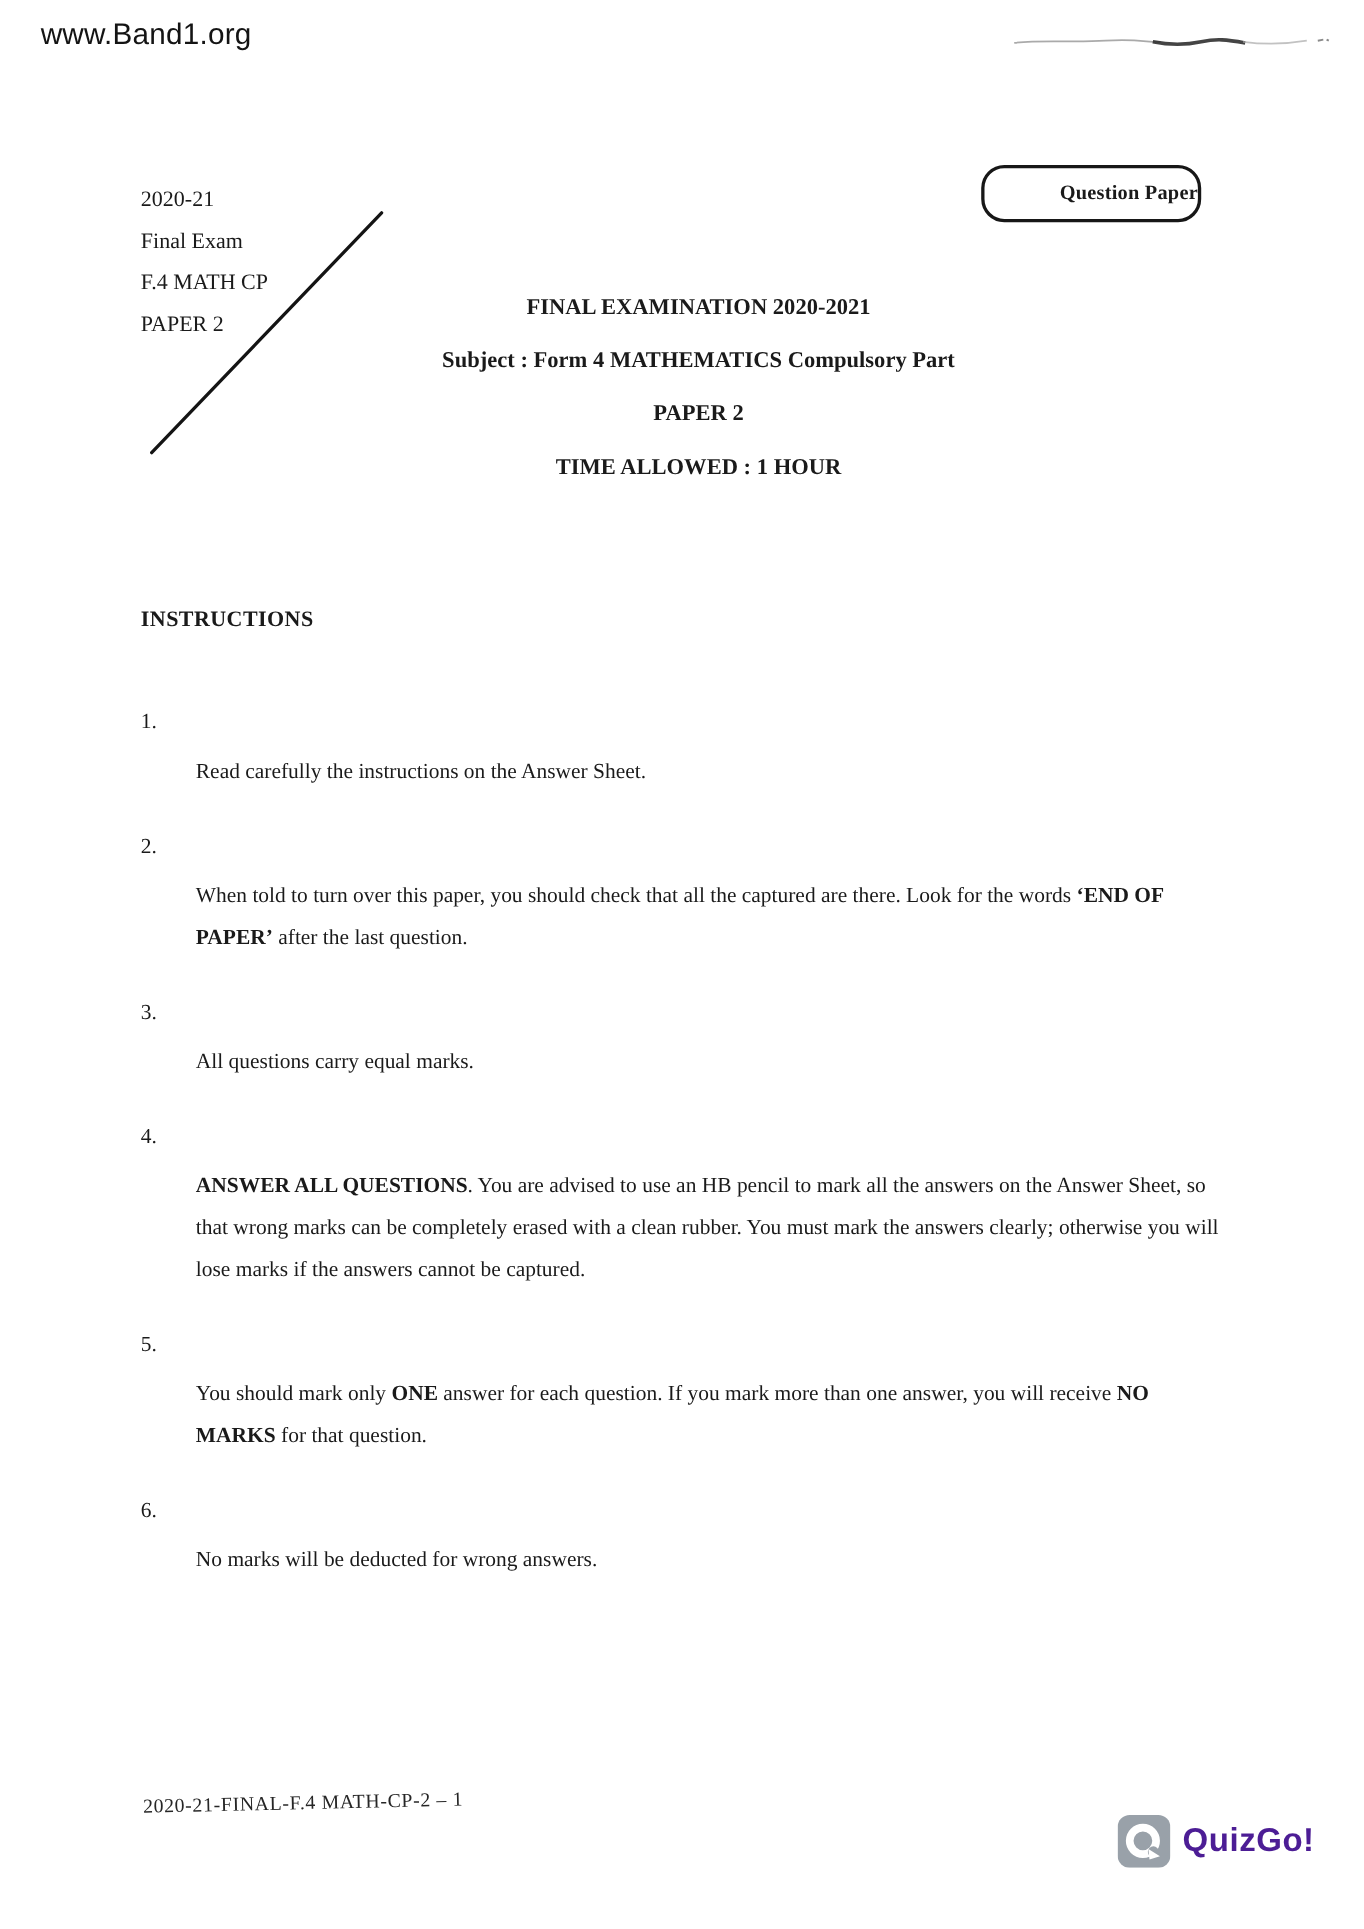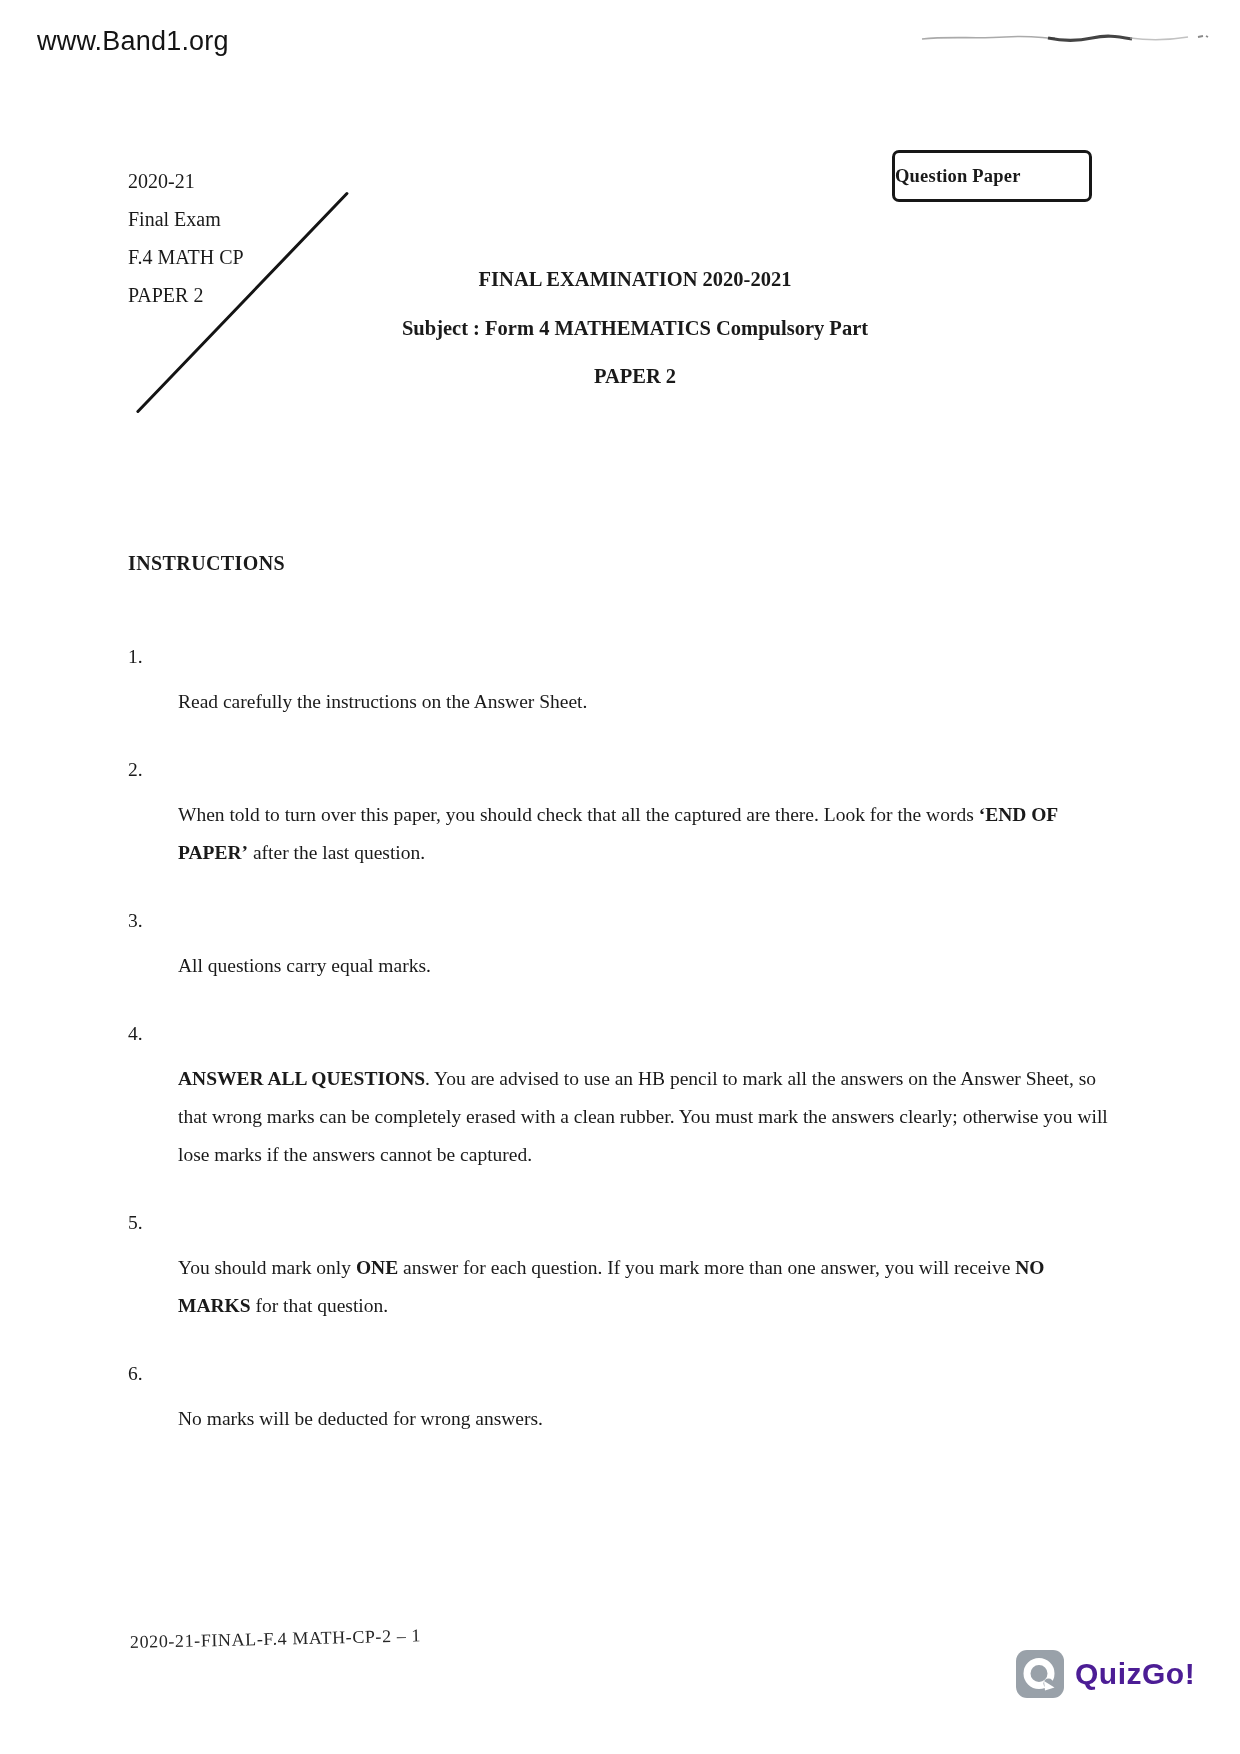--- a/index.html
+++ b/index.html
@@ -6,29 +6,29 @@
   .page{
     position:relative;
     width:1240px;height:1754px;
     margin:0 auto;
     background:#ffffff;
     overflow:hidden;
     font-family:"Liberation Serif","DejaVu Serif",serif;
     color:#1a1a1a;
   }
   .watermark{
-    position:absolute;left:37px;top:26px;
+    position:absolute;left:37px;top:16px;
     font-family:"Liberation Sans","DejaVu Sans",sans-serif;
     font-size:27px;font-weight:400;color:#141414;letter-spacing:0.2px;
   }
   .scan-artifact{position:absolute;left:920px;top:28px;}
   .stamp{
     position:absolute;left:892px;top:150px;width:200px;height:52px;
-    border:3px solid #171717;border-radius:7px;
-    display:flex;align-items:center;justify-content:flex-start;
+    border:3px solid #171717;border-radius:21px;
+    display:flex;align-items:center;justify-content:flex-end;
     box-sizing:border-box;
   }
   .stamp span{font-weight:bold;font-size:18.5px;letter-spacing:0.2px;}
   .corner{
     position:absolute;left:128px;top:162px;
     font-weight:normal;font-size:20px;line-height:38px;
   }
   .diagonal{
     position:absolute;left:137px;top:411px;
     width:305px;height:3.4px;background:#141414;border-radius:2px;
@@ -92,20 +92,21 @@
     <div>F.4 MATH CP</div>
     <div>PAPER 2</div>
   </div>
 
   <div class="diagonal"></div>
 
   <div class="titles">
     <div class="tline">FINAL EXAMINATION 2020-2021</div>
     <div class="tline">Subject : Form 4 MATHEMATICS Compulsory Part</div>
     <div class="tline">PAPER 2</div>
+    <div class="tline">TIME ALLOWED : 1 HOUR</div>
   </div>
 
   <div class="inst-heading">INSTRUCTIONS</div>
 
   <ol class="inst-list">
     <li class="inst-item">
       <span class="num">1.</span>
       <span class="body"><span>Read carefully the instructions on the Answer Sheet.</span></span>
     </li>
 

